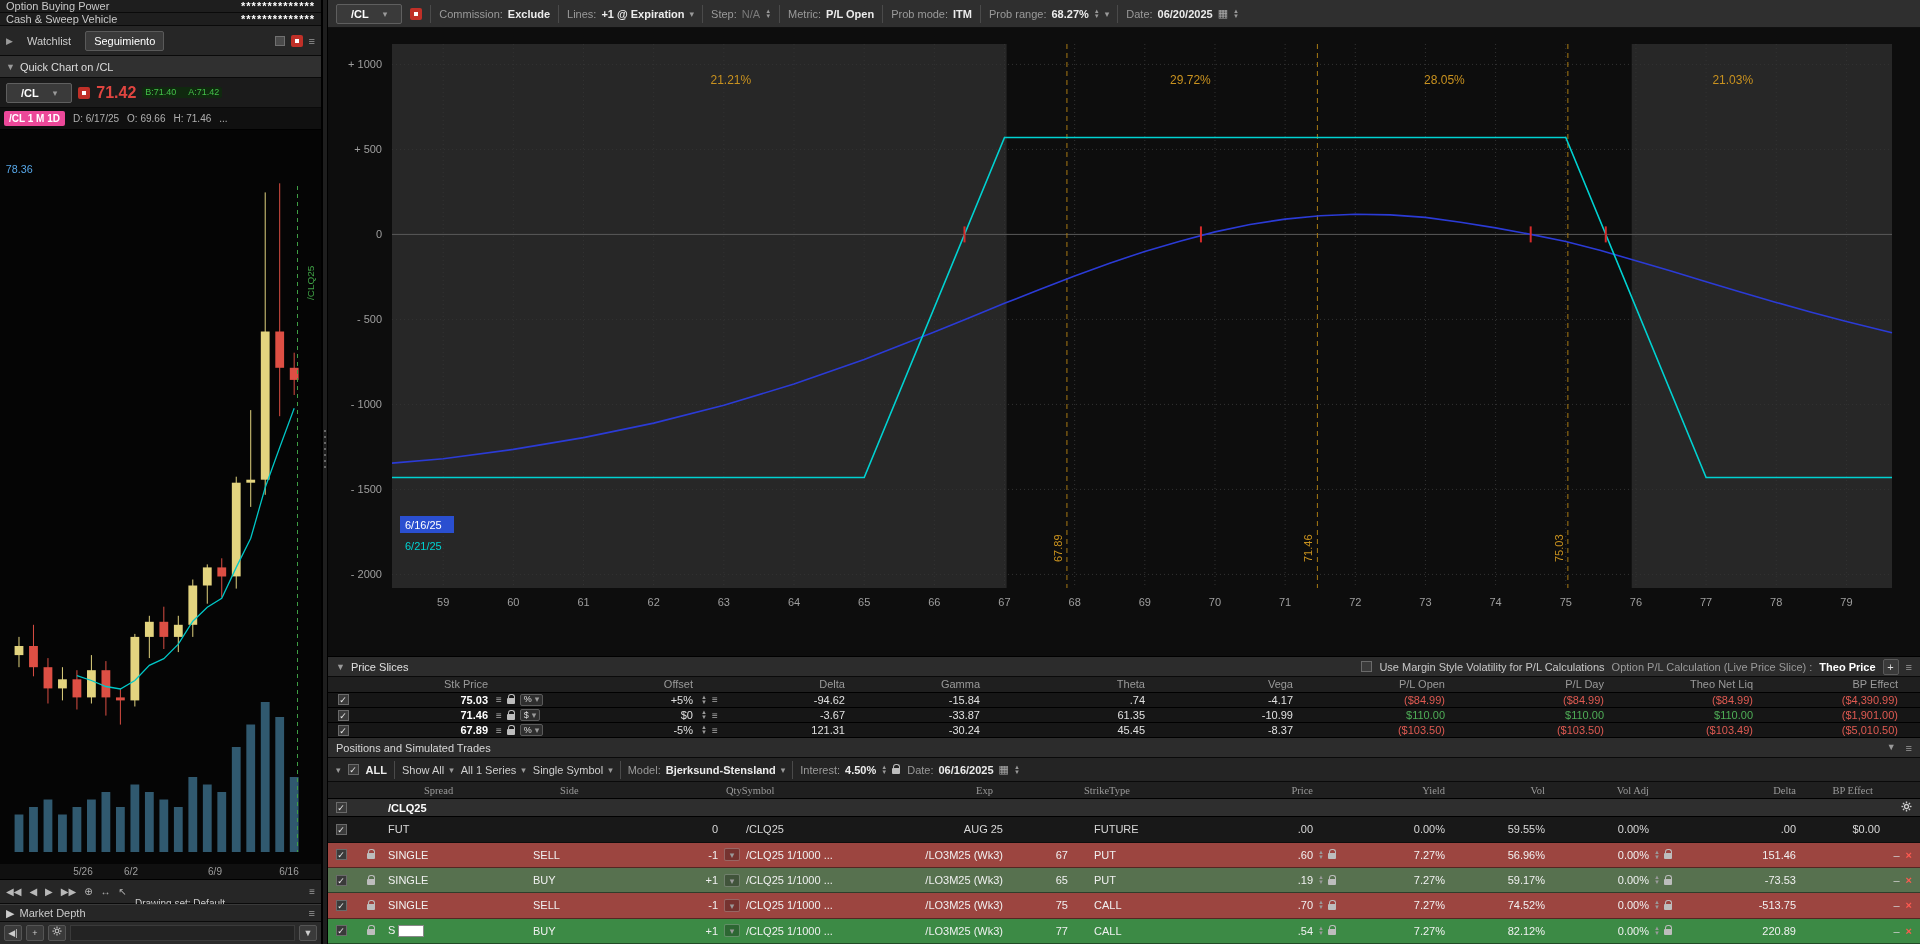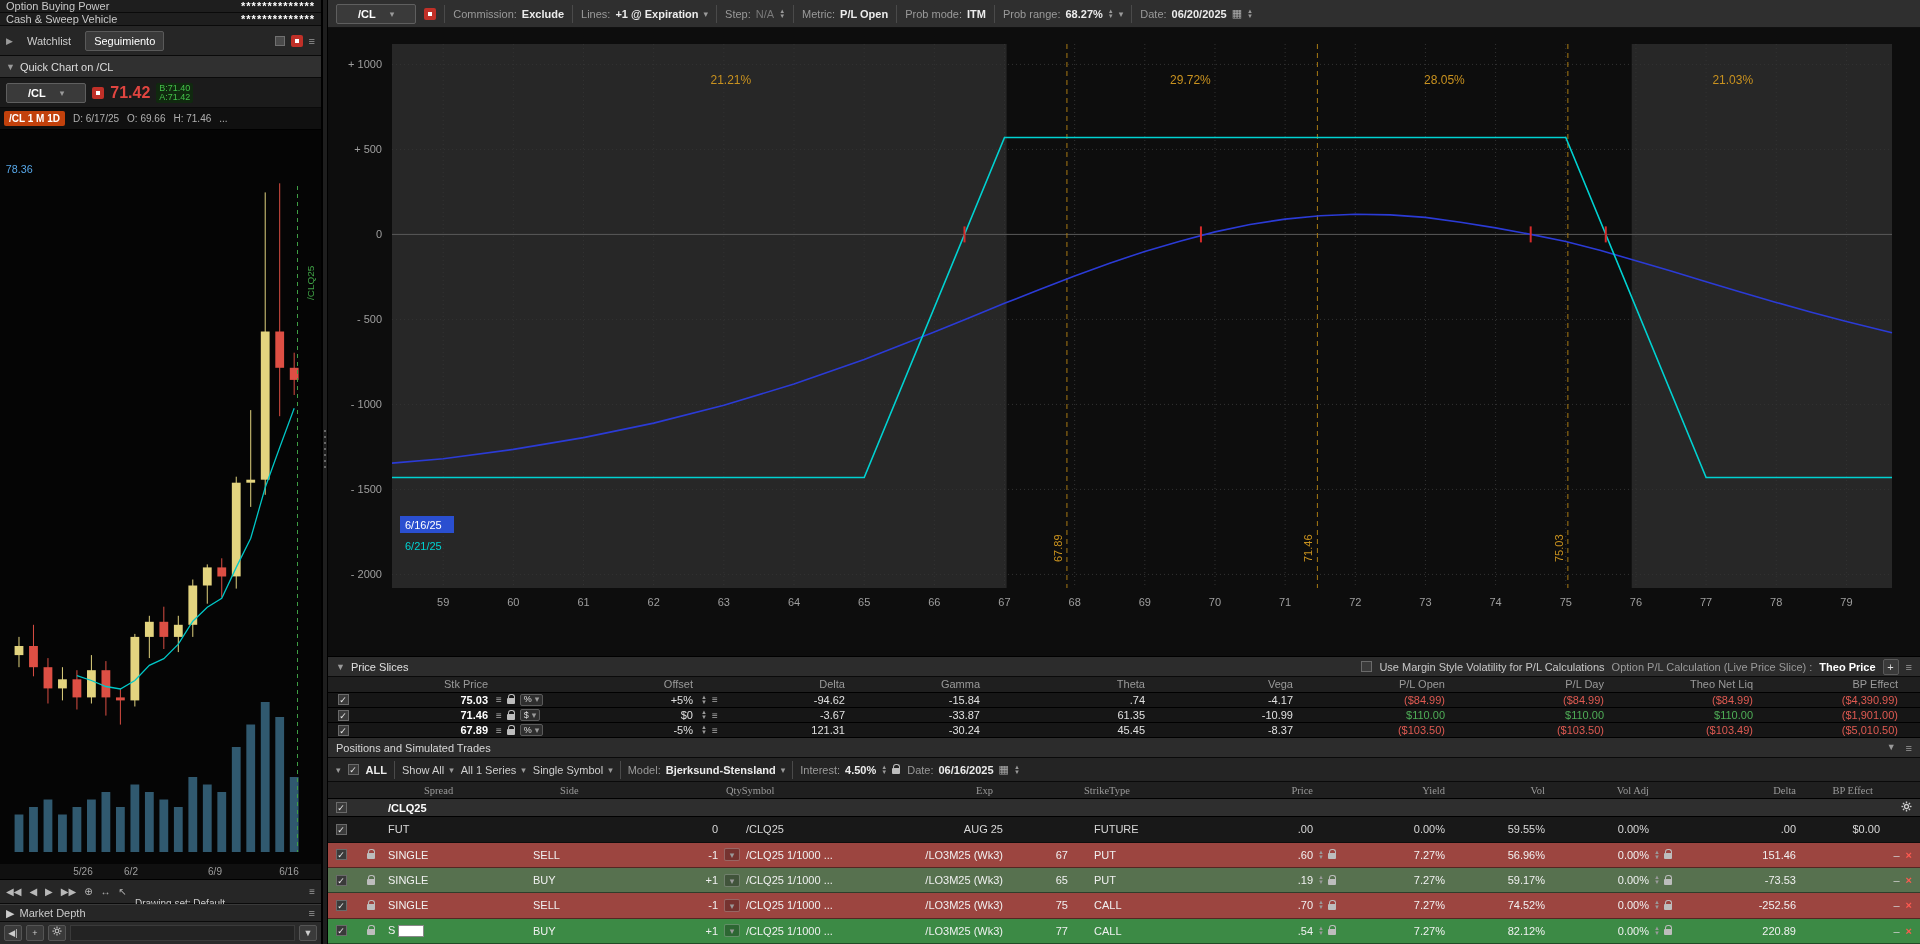--- a/index.html
+++ b/index.html
@@ -22,26 +22,26 @@
   .wl-tab.active { background:#3a3a3a; border:1px solid #5a5a5a; border-radius:2px; color:#fff; }
   .wl-tabs .spacer { flex:1; }
   .tiny-sq { width:10px; height:10px; background:#4a4a4a; border:1px solid #707070; display:inline-block; }
   .red-badge { width:12px; height:12px; background:#c03028; border-radius:2px; display:inline-block; position:relative; }
   .red-badge::after { content:""; position:absolute; left:4px; top:4px; width:4px; height:4px; background:#fff; }
 
   .sec-header { height:22px; line-height:22px; background:#303030; border-bottom:1px solid #0a0a0a; padding:0 6px; color:#ddd; display:flex; align-items:center; gap:5px; }
   .sec-header .arrow { color:#9a9a9a; font-size:9px; }
 
   .sym-row { height:30px; background:#1b1b1b; display:flex; align-items:center; gap:6px; padding:0 6px; border-bottom:1px solid #0a0a0a; }
-  .sym-dd { background:#3a3a3a; border:1px solid #5f5f5f; border-radius:2px; height:20px; padding:0 21px; display:flex; align-items:center; gap:14px; color:#fff; font-weight:bold; }
+  .sym-dd { background:#3a3a3a; border:1px solid #5f5f5f; border-radius:2px; height:20px; padding:0 14px; display:flex; align-items:center; gap:14px; color:#fff; font-weight:bold; }
   .sym-price { color:#e04540; font-weight:bold; font-size:16px; }
-  .ba-stack { display:flex; flex-direction:column; line-height:9px; font-size:9px; color:#44c04a; background:#10290f; padding:1px 3px; border-radius:2px; }
+  .ba-stack { display:flex; flex-direction:row; line-height:9px; font-size:9px; color:#44c04a; background:#10290f; padding:1px 3px; border-radius:2px;gap:12px; }
 
   .info-row { height:22px; background:#101010; display:flex; align-items:center; gap:8px; padding:0 4px; border-bottom:1px solid #000; font-size:10px; color:#b0b0b0; white-space:nowrap; overflow:hidden; }
-  .info-row .tf { background:#c2410c; color:#fff; font-weight:bold; padding:2px 5px; border-radius:2px; }
+  .info-row .tf { background:#ec4899; color:#fff; font-weight:bold; padding:2px 5px; border-radius:2px; }
 
   .mini-chart { flex:1; background:#050505; position:relative; }
   .mini-chart svg { width:100%; height:100%; display:block; }
   .mini-xlabels { height:16px; background:#101010; position:relative; color:#9f9f9f; font-size:10px; border-bottom:1px solid #000; }
   .mini-xlabels span { position:absolute; top:2px; width:30px; text-align:center; }
 
   .mini-toolbar { height:24px; background:#262626; display:flex; align-items:center; gap:8px; padding:0 6px; color:#b8b8b8; border-bottom:1px solid #0a0a0a; font-size:10px; }
   .mini-toolbar .ico { cursor:default; }
   .mini-toolbar .drawing { color:#ccc;margin-top:24px; }
   .mini-toolbar .spacer { flex:1; }
@@ -817,21 +817,21 @@
       <span class="r">7.27%</span>
       <span class="r">74.52%</span>
       <span class="r">0.00%</span>
       <span class="icon-cell">
           <span class="spin">
             <span>▲</span>
             <span>▼</span>
           </span>
           <span class="lock"></span>
         </span>
-      <span class="r">-252.56</span>
+      <span class="r">-513.75</span>
       <span class="r"></span>
       <span class="close-cell">
           <span class="dash">–</span>
           <span class="xdel">×</span>
         </span>
     </div>
 
     <div class="pos-grid pos-row buy-active">
       <span class="cbcell">
           <span class="cb checked"></span>

